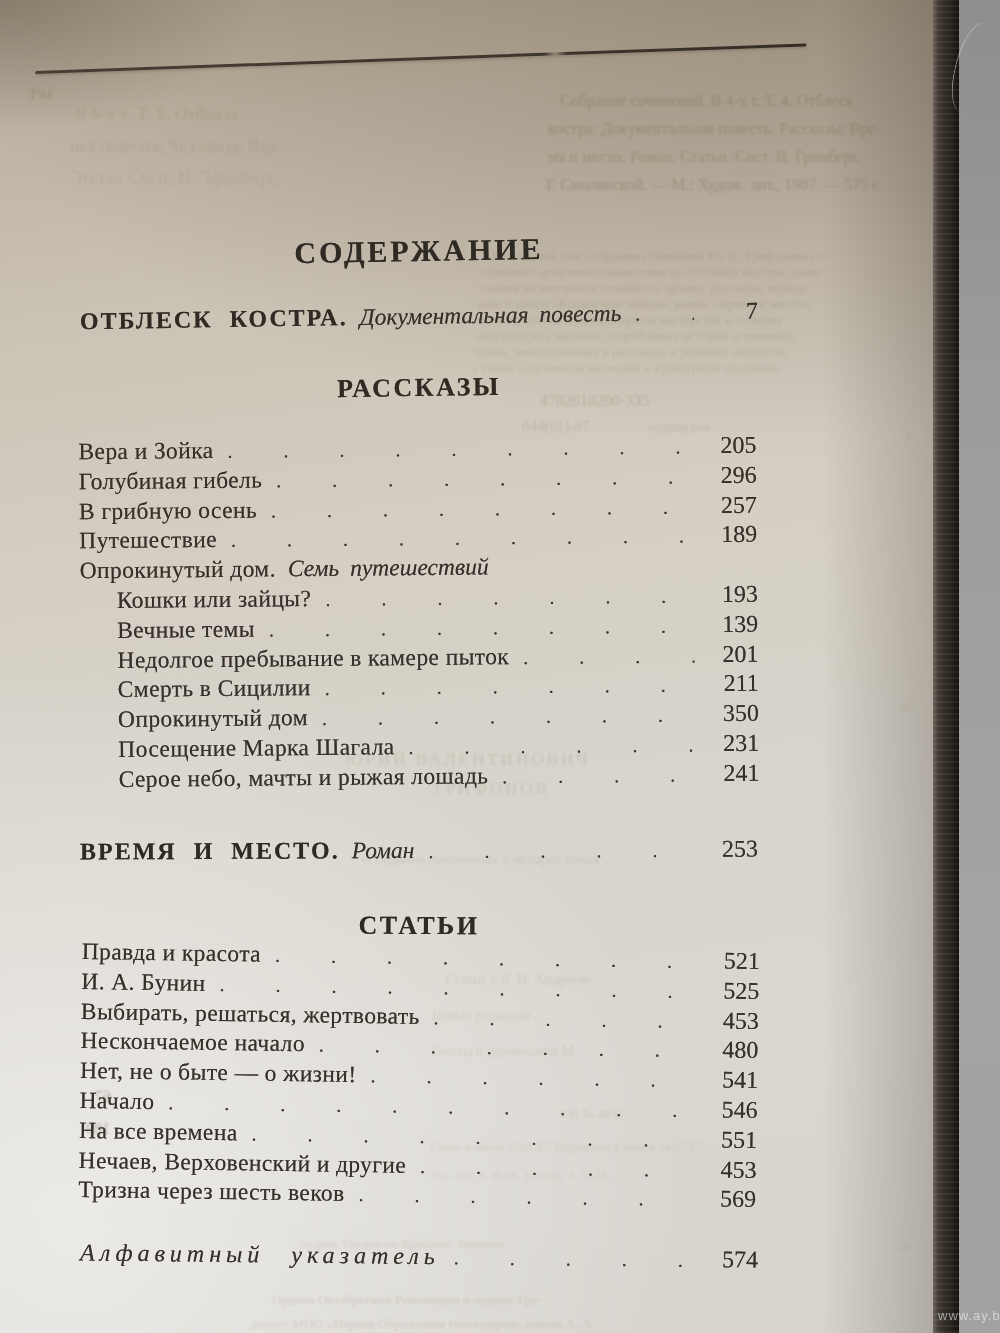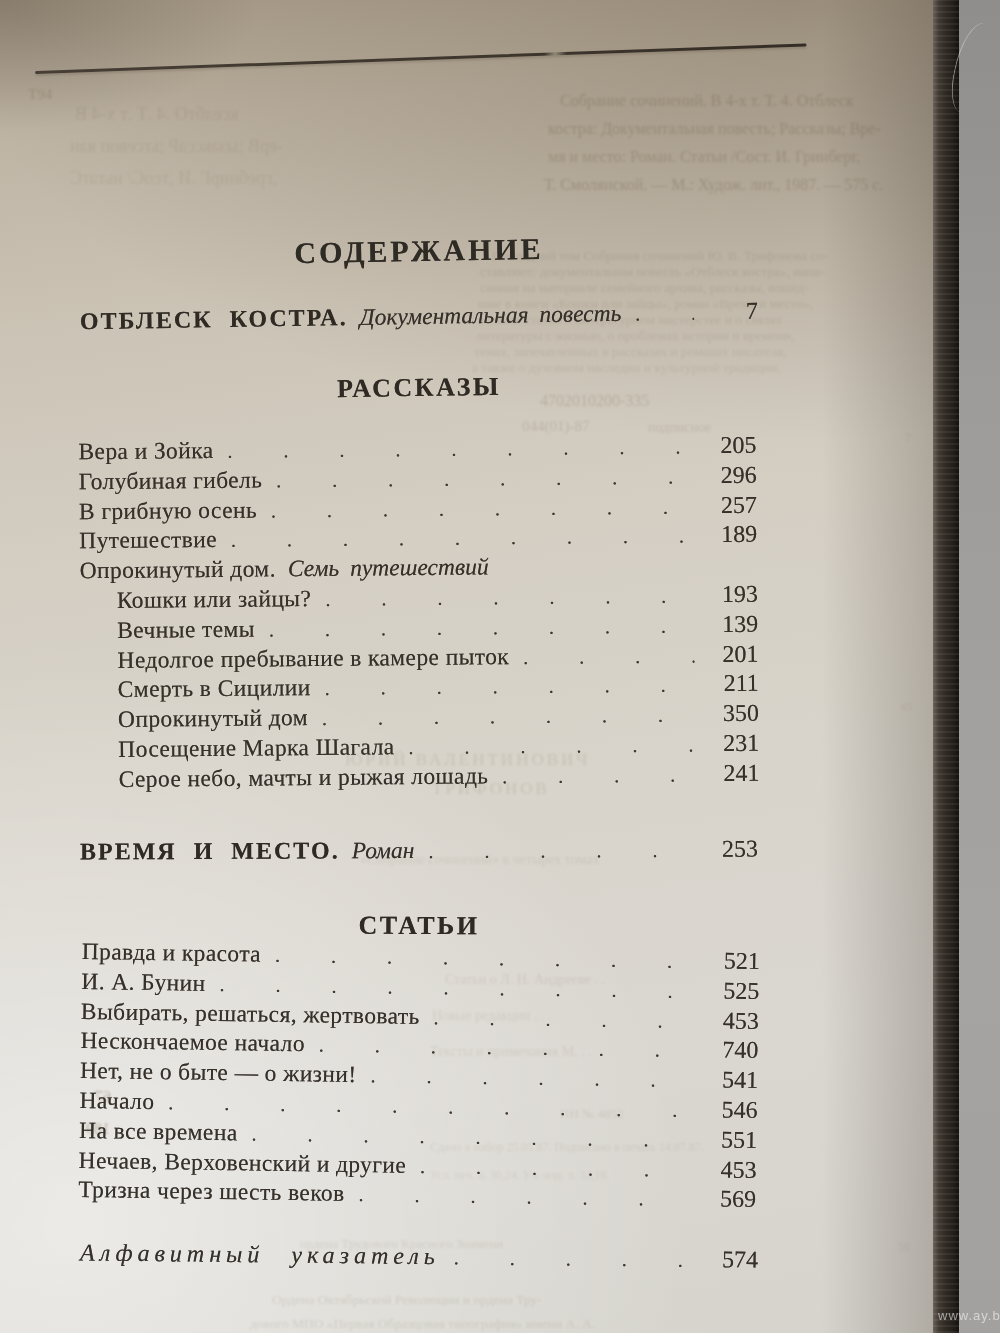--- a/index.html
+++ b/index.html
@@ -191,21 +191,21 @@
             <span class="num">525</span>
           </div>
           <div class="row">
             <span class="t">Выбирать, решаться, жертвовать</span>
             <span class="dots">. . . . . . . . . . . . . . . . . . . . . . . . . . . . . . . . . .</span>
             <span class="num">453</span>
           </div>
           <div class="row">
             <span class="t">Нескончаемое начало</span>
             <span class="dots">. . . . . . . . . . . . . . . . . . . . . . . . . . . . . . . . . .</span>
-            <span class="num">740</span>
+            <span class="num">480</span>
           </div>
           <div class="row">
             <span class="t">Нет, не о быте — о жизни!</span>
             <span class="dots">. . . . . . . . . . . . . . . . . . . . . . . . . . . . . . . . . .</span>
             <span class="num">541</span>
           </div>
           <div class="row">
             <span class="t">Начало</span>
             <span class="dots">. . . . . . . . . . . . . . . . . . . . . . . . . . . . . . . . . .</span>
             <span class="num">546</span>

